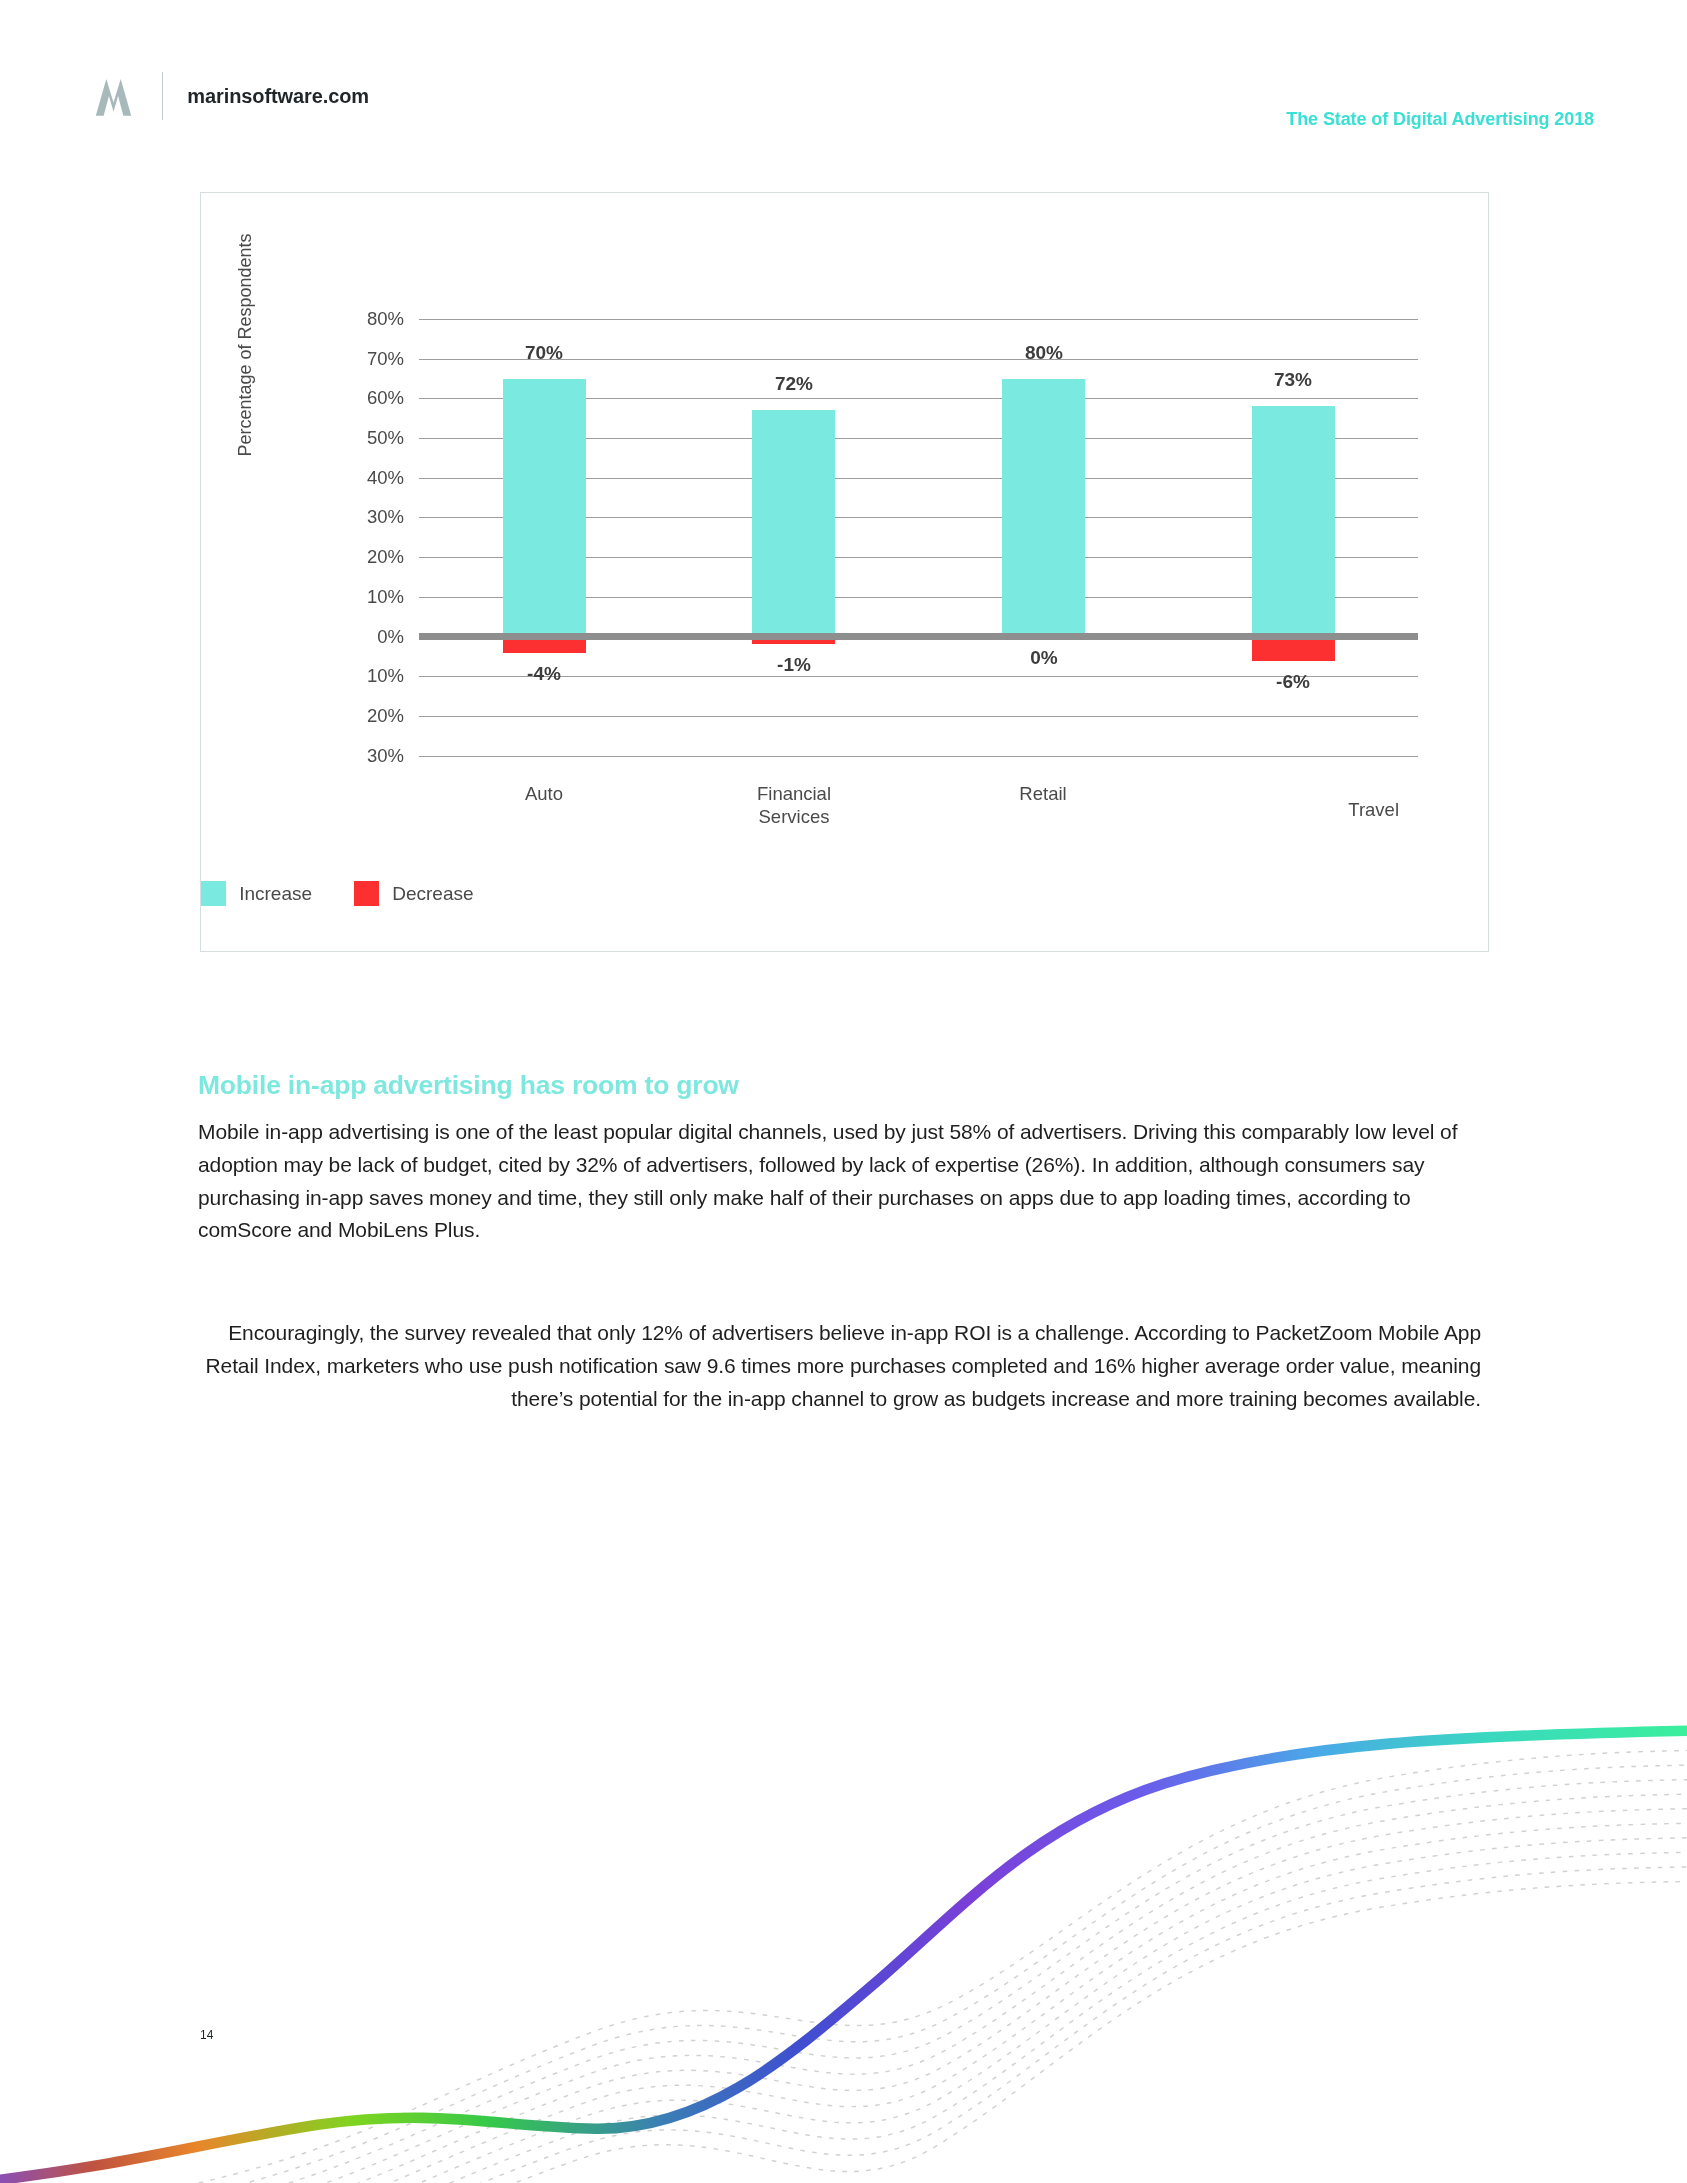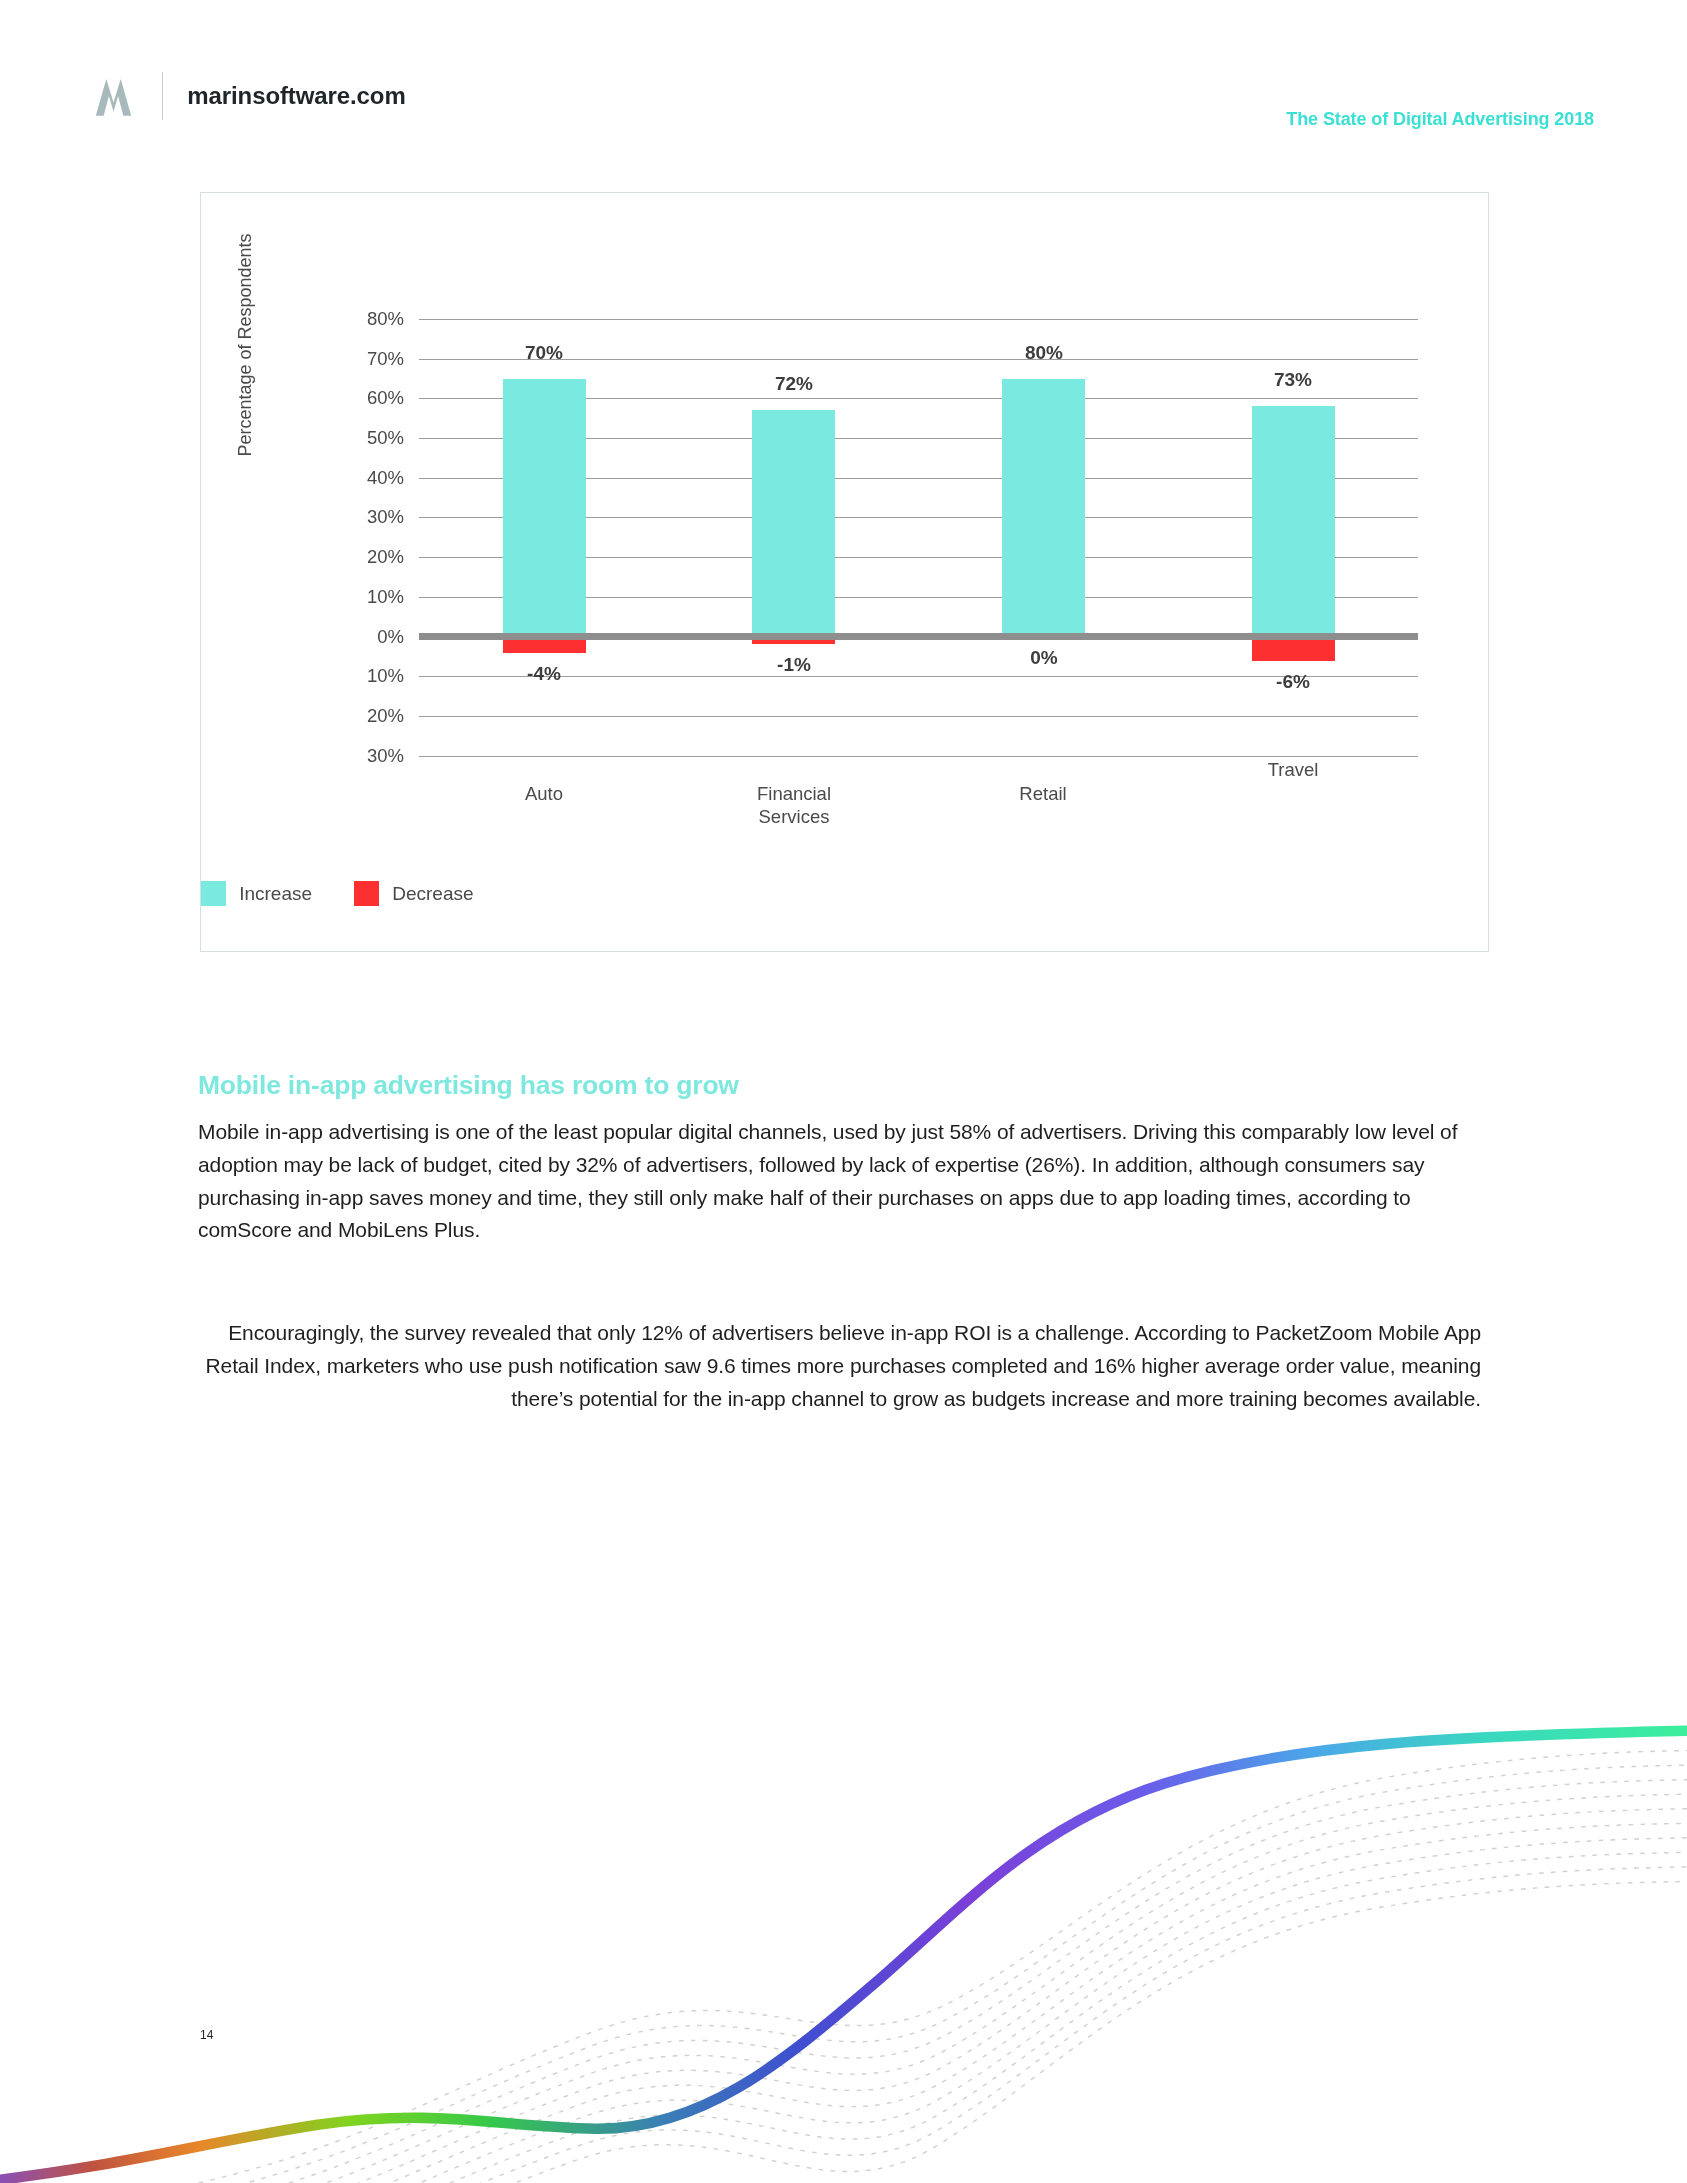--- a/index.html
+++ b/index.html
@@ -36,21 +36,21 @@
     height: 42px;
     display: block;
   }
   .brand-divider {
     width: 1.3px;
     height: 48px;
     background: #c3ccd0;
     margin: 0 24px 0 28px;
   }
   .brand-name {
-    font-size: 24px;
+    font-size: 20px;
     font-weight: bold;
     color: #1f2529;
     letter-spacing: -0.1px;
     white-space: nowrap;
   }
   .header-right {
     position: absolute;
     right: 0;
     top: 18.5px;
     font-size: 18px;
@@ -305,21 +305,21 @@
         <div class="cat-label" style="left: 199px; width: 212px; top: 464px;">
           <div>Auto</div>
         </div>
         <div class="cat-label" style="left: 449px; width: 212px; top: 464px;">
           <div>Financial</div>
           <div>Services</div>
         </div>
         <div class="cat-label" style="left: 698px; width: 212px; top: 464px;">
           <div>Retail</div>
         </div>
-        <div class="cat-label" style="left: 948px; width: 212px; top: 440px;">
+        <div class="cat-label" style="left: 948px; width: 212px; top: 480px; text-align: right;">
           <div>Travel</div>
         </div>
       </div>
   </div>
 
   <div class="legend">
     <div class="legend-item">
       <span class="legend-swatch" id="sw-0" style="background: rgb(122, 234, 225);"></span>
       <span class="legend-text">Increase</span>
     </div>

